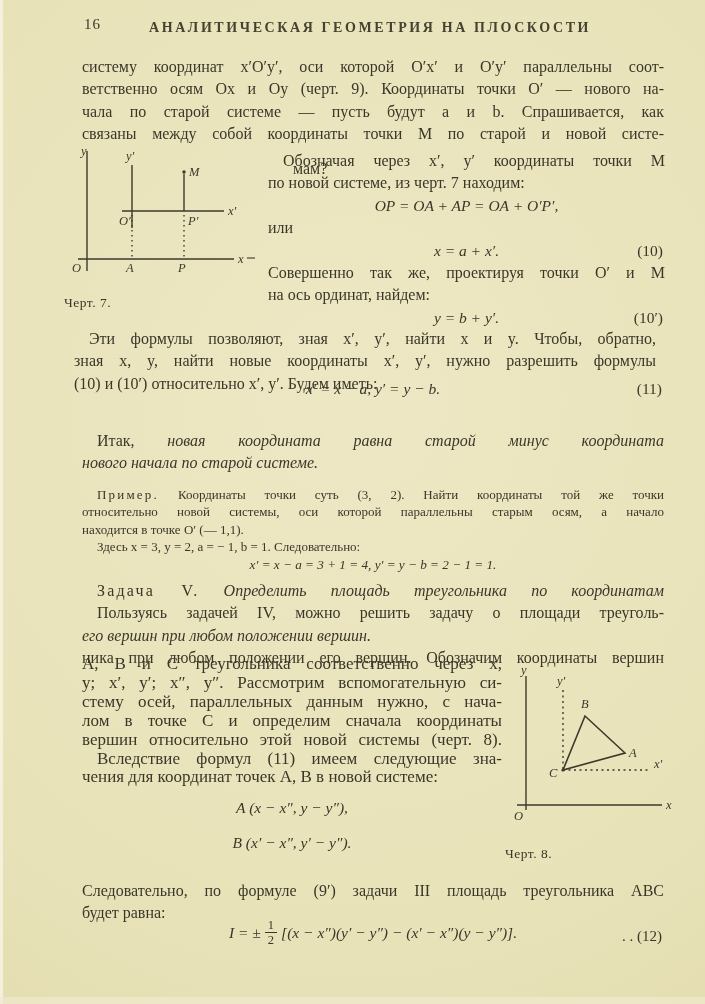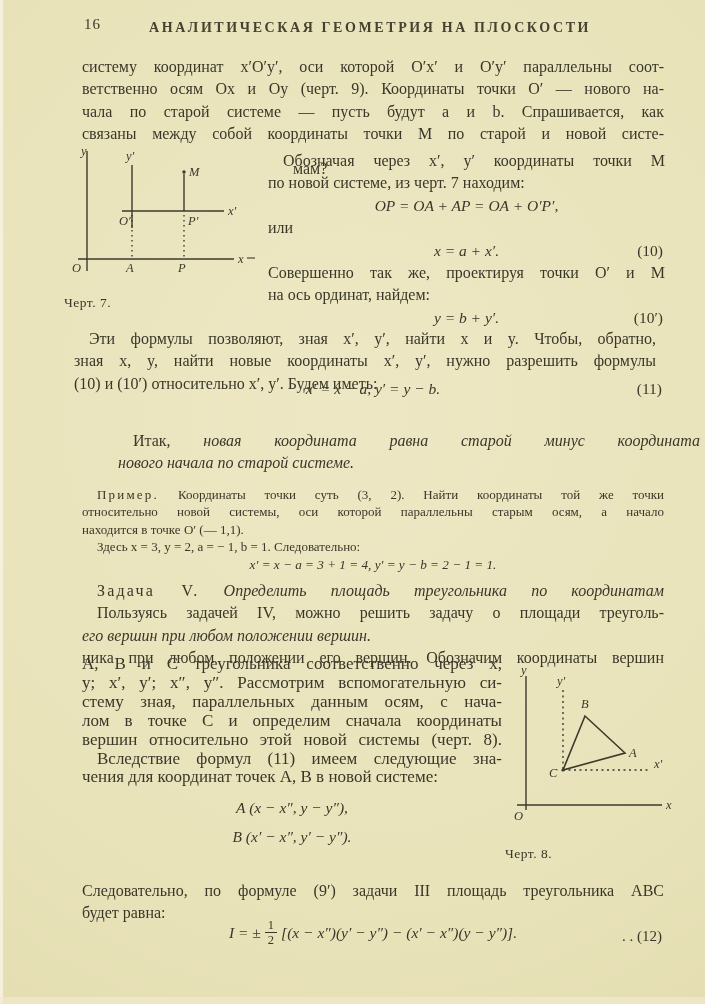--- a/index.html
+++ b/index.html
@@ -97,21 +97,21 @@
     <div class="ln jl ind">Эти формулы позволяют, зная x′, y′, найти x и y. Чтобы, обратно,</div>
     <div class="ln jl">зная x, y, найти новые координаты x′, y′, нужно разрешить формулы</div>
     <div class="ln">(10) и (10′) относительно x′, y′. Будем иметь:</div>
   </div>
 
   <div class="abs eqrow" style="left:82px;top:378px;width:582px;">
     <span>x′ = x − a,   y′ = y − b.</span>
     <span class="eqnum">(11)</span>
   </div>
 
-  <div class="abs" style="left:82px;top:430px;width:582px;margin-left:36px;">
+  <div class="abs" style="left:82px;top:430px;width:582px;">
     <div class="ln jl ind">
       <span>Итак,</span>
       <span class="ital">новая координата равна старой минус координата</span>
     </div>
     <div class="ln ital">нового начала по старой системе.</div>
   </div>
 
   <div class="abs small" style="left:82px;top:486px;width:582px;">
     <div class="ln jl ind">
       <span class="caps">Пример.</span>
@@ -129,29 +129,29 @@
       <span class="ital">Определить площадь треугольника по координатам</span>
     </div>
     <div class="ln jl ind">Пользуясь задачей IV, можно решить задачу о площади треуголь-</div>
     <div class="ln ital">его вершин при любом положении вершин.</div>
     <div class="ln jl">ника при любом положении его вершин. Обозначим координаты вершин</div>
   </div>
 
   <div class="abs col-left" style="left:82px;top:655px;width:420px;">
     <div class="ln jl">А, В и С треугольника соответственно через x,</div>
     <div class="ln jl">y; x′, y′; x″, y″. Рассмотрим вспомогательную си-</div>
-    <div class="ln jl">стему зная, параллельных данным осям, с нача-</div>
+    <div class="ln jl">стему осей, параллельных данным нужно, с нача-</div>
     <div class="ln jl">лом в точке С и определим сначала координаты</div>
     <div class="ln jl">вершин относительно этой новой системы (черт. 8).</div>
     <div class="ln jl ind">Вследствие формул (11) имеем следующие зна-</div>
     <div class="ln">чения для координат точек А, В в новой системе:</div>
   </div>
 
   <div class="abs" style="left:82px;top:797px;width:420px;">
-    <div class="eqrow" style="margin-bottom:7px;">A (x − x″, y − y″),</div>
+    <div class="eqrow" style="margin-bottom:13px;">A (x − x″, y − y″),</div>
     <div class="eqrow">B (x′ − x″, y′ − y″).</div>
   </div>
 
   <div class="abs" style="left:505px;top:664px;width:176px;">
     <svg width="176" height="164" viewBox="0 0 176 164">
       <g stroke="#3b392c" stroke-width="1.4" fill="none">
         <line x1="21" y1="12" x2="21" y2="146"></line>
         <line x1="12" y1="141" x2="157" y2="141"></line>
         <line x1="58" y1="26" x2="58" y2="106" stroke-dasharray="2 3.5"></line>
         <line x1="58" y1="106" x2="145" y2="106" stroke-dasharray="2 3.5"></line>

